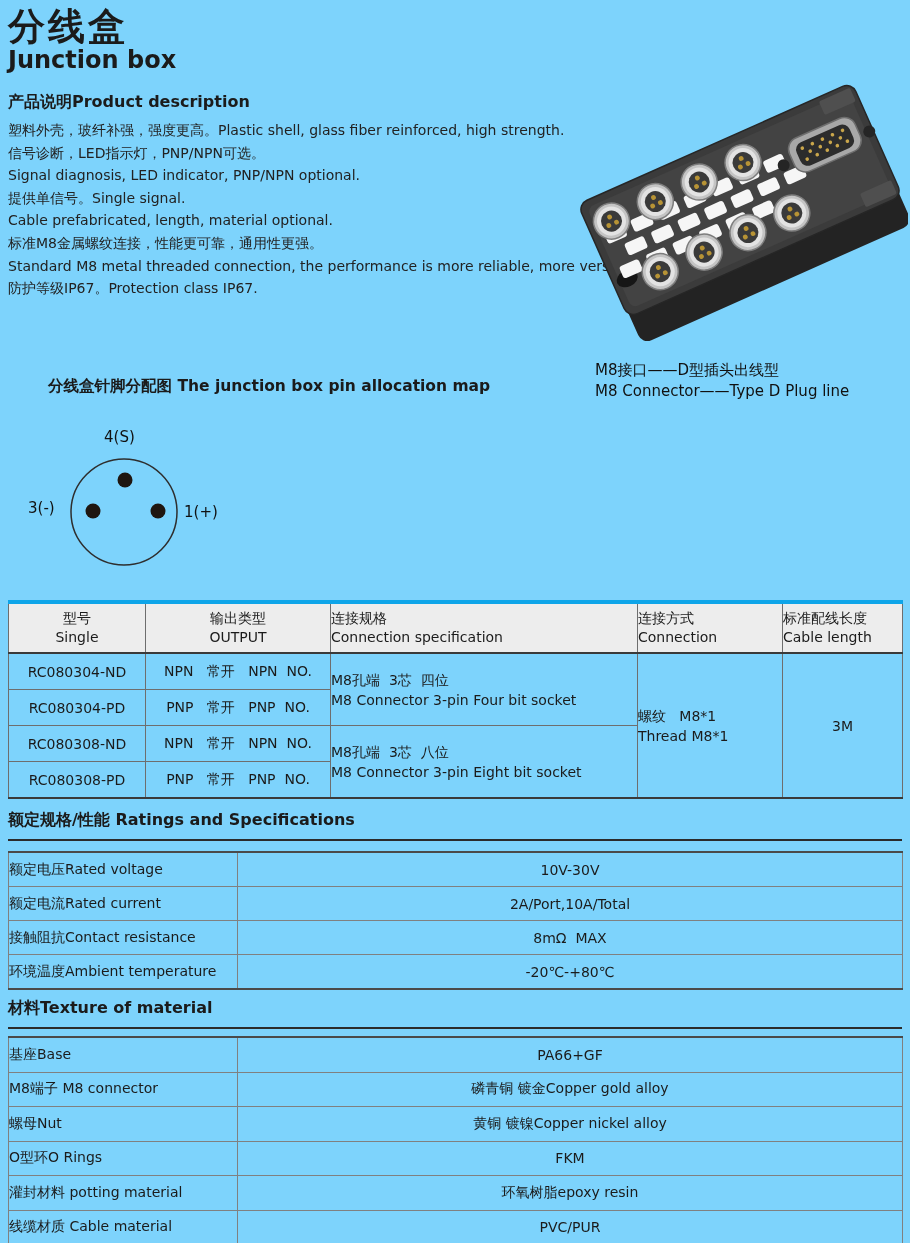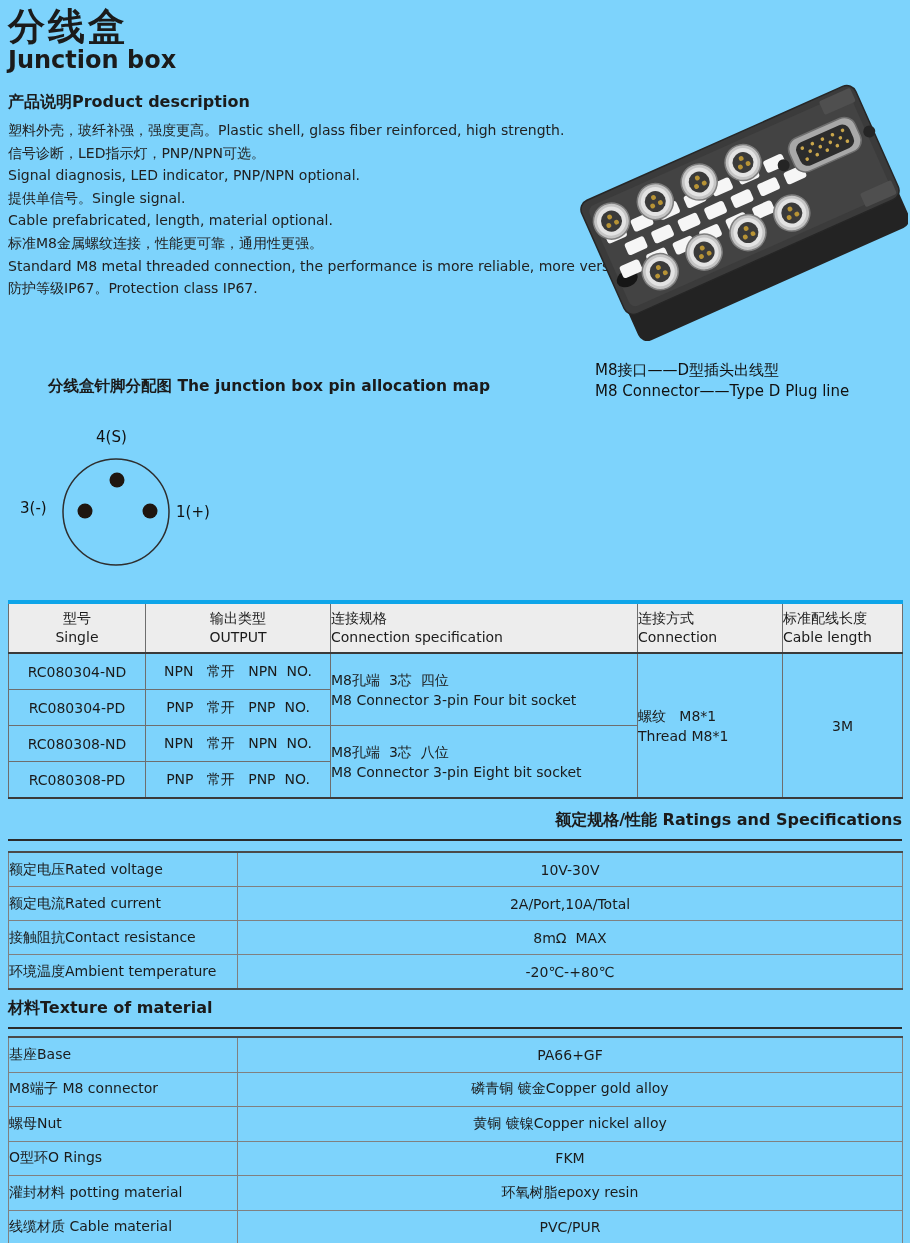--- a/index.html
+++ b/index.html
@@ -11,21 +11,21 @@
   .title-en{left:8px;top:46px;font-size:24px;font-weight:700;}
 
   .desc-heading{left:8px;top:92px;font-size:16px;font-weight:700;}
   .desc-lines{left:8px;top:119px;width:575px;font-size:14px;line-height:22.6px;color:#222;}
   .desc-line{white-space:nowrap;}
 
   .photo{left:568px;top:50px;width:340px;height:300px;}
   .photo-caption{left:595px;top:360px;font-size:15px;line-height:21px;color:#111;}
 
   .pin-heading{left:8px;top:376px;font-size:15.5px;font-weight:700;margin-left:40px;}
-  .pin-diagram{left:10px;top:428px;width:230px;height:165px;}
+  .pin-diagram{left:18px;top:428px;width:230px;height:165px;}
   .pin-label{position:absolute;font-size:15px;color:#111;}
   .pin-top{left:86px;top:0px;}
   .pin-left{left:10px;top:71px;}
   .pin-right{left:166px;top:75px;}
 
   table{border-collapse:collapse;table-layout:fixed;}
   .model-table{left:8px;top:600px;width:894px;}
   .model-table th,.model-table td{border:1px solid #6e6e6e;font-size:14px;font-weight:400;padding:0;}
   .model-table{border-top:4px solid #0ea5e9;border-bottom:2px solid #3a3a3a;}
   .model-table thead th{background:#ededed;height:48px;border-bottom:2px solid #3a3a3a;vertical-align:middle;}
@@ -36,21 +36,21 @@
   .model-table tbody td{height:35px;vertical-align:middle;}
   .cell-model{text-align:center;}
   .cell-output{text-align:center;white-space:pre;}
   .cell-spec{text-align:left;padding-left:22px;line-height:20px;}
   .cell-spec span{display:block;white-space:pre;}
   .cell-conn{text-align:left;padding-left:26px;line-height:20px;white-space:pre;}
   .cell-conn span{display:block;white-space:pre;}
   .cell-cable{text-align:center;}
 
   .sec-heading{left:8px;width:894px;font-size:16px;font-weight:700;padding-bottom:8px;border-bottom:2px solid #2b2b2b;}
-  .ratings-heading{top:810px;text-align:right;}
+  .ratings-heading{top:810px;}
   .materials-heading{top:998px;}
 
   .kv-table{width:894px;border-top:2px solid #4a4a4a;border-bottom:2px solid #4a4a4a;}
   .kv-table td{border:1px solid #808080;font-size:14px;padding:0;vertical-align:middle;}
   .kv-label{text-align:left;padding-left:24px;}
   .kv-value{text-align:center;white-space:pre;}
   .ratings-table{left:8px;top:851px;}
   .ratings-table td{height:33px;}
   .materials-table{left:8px;top:1036px;}
   .materials-table td{height:33.5px;}

